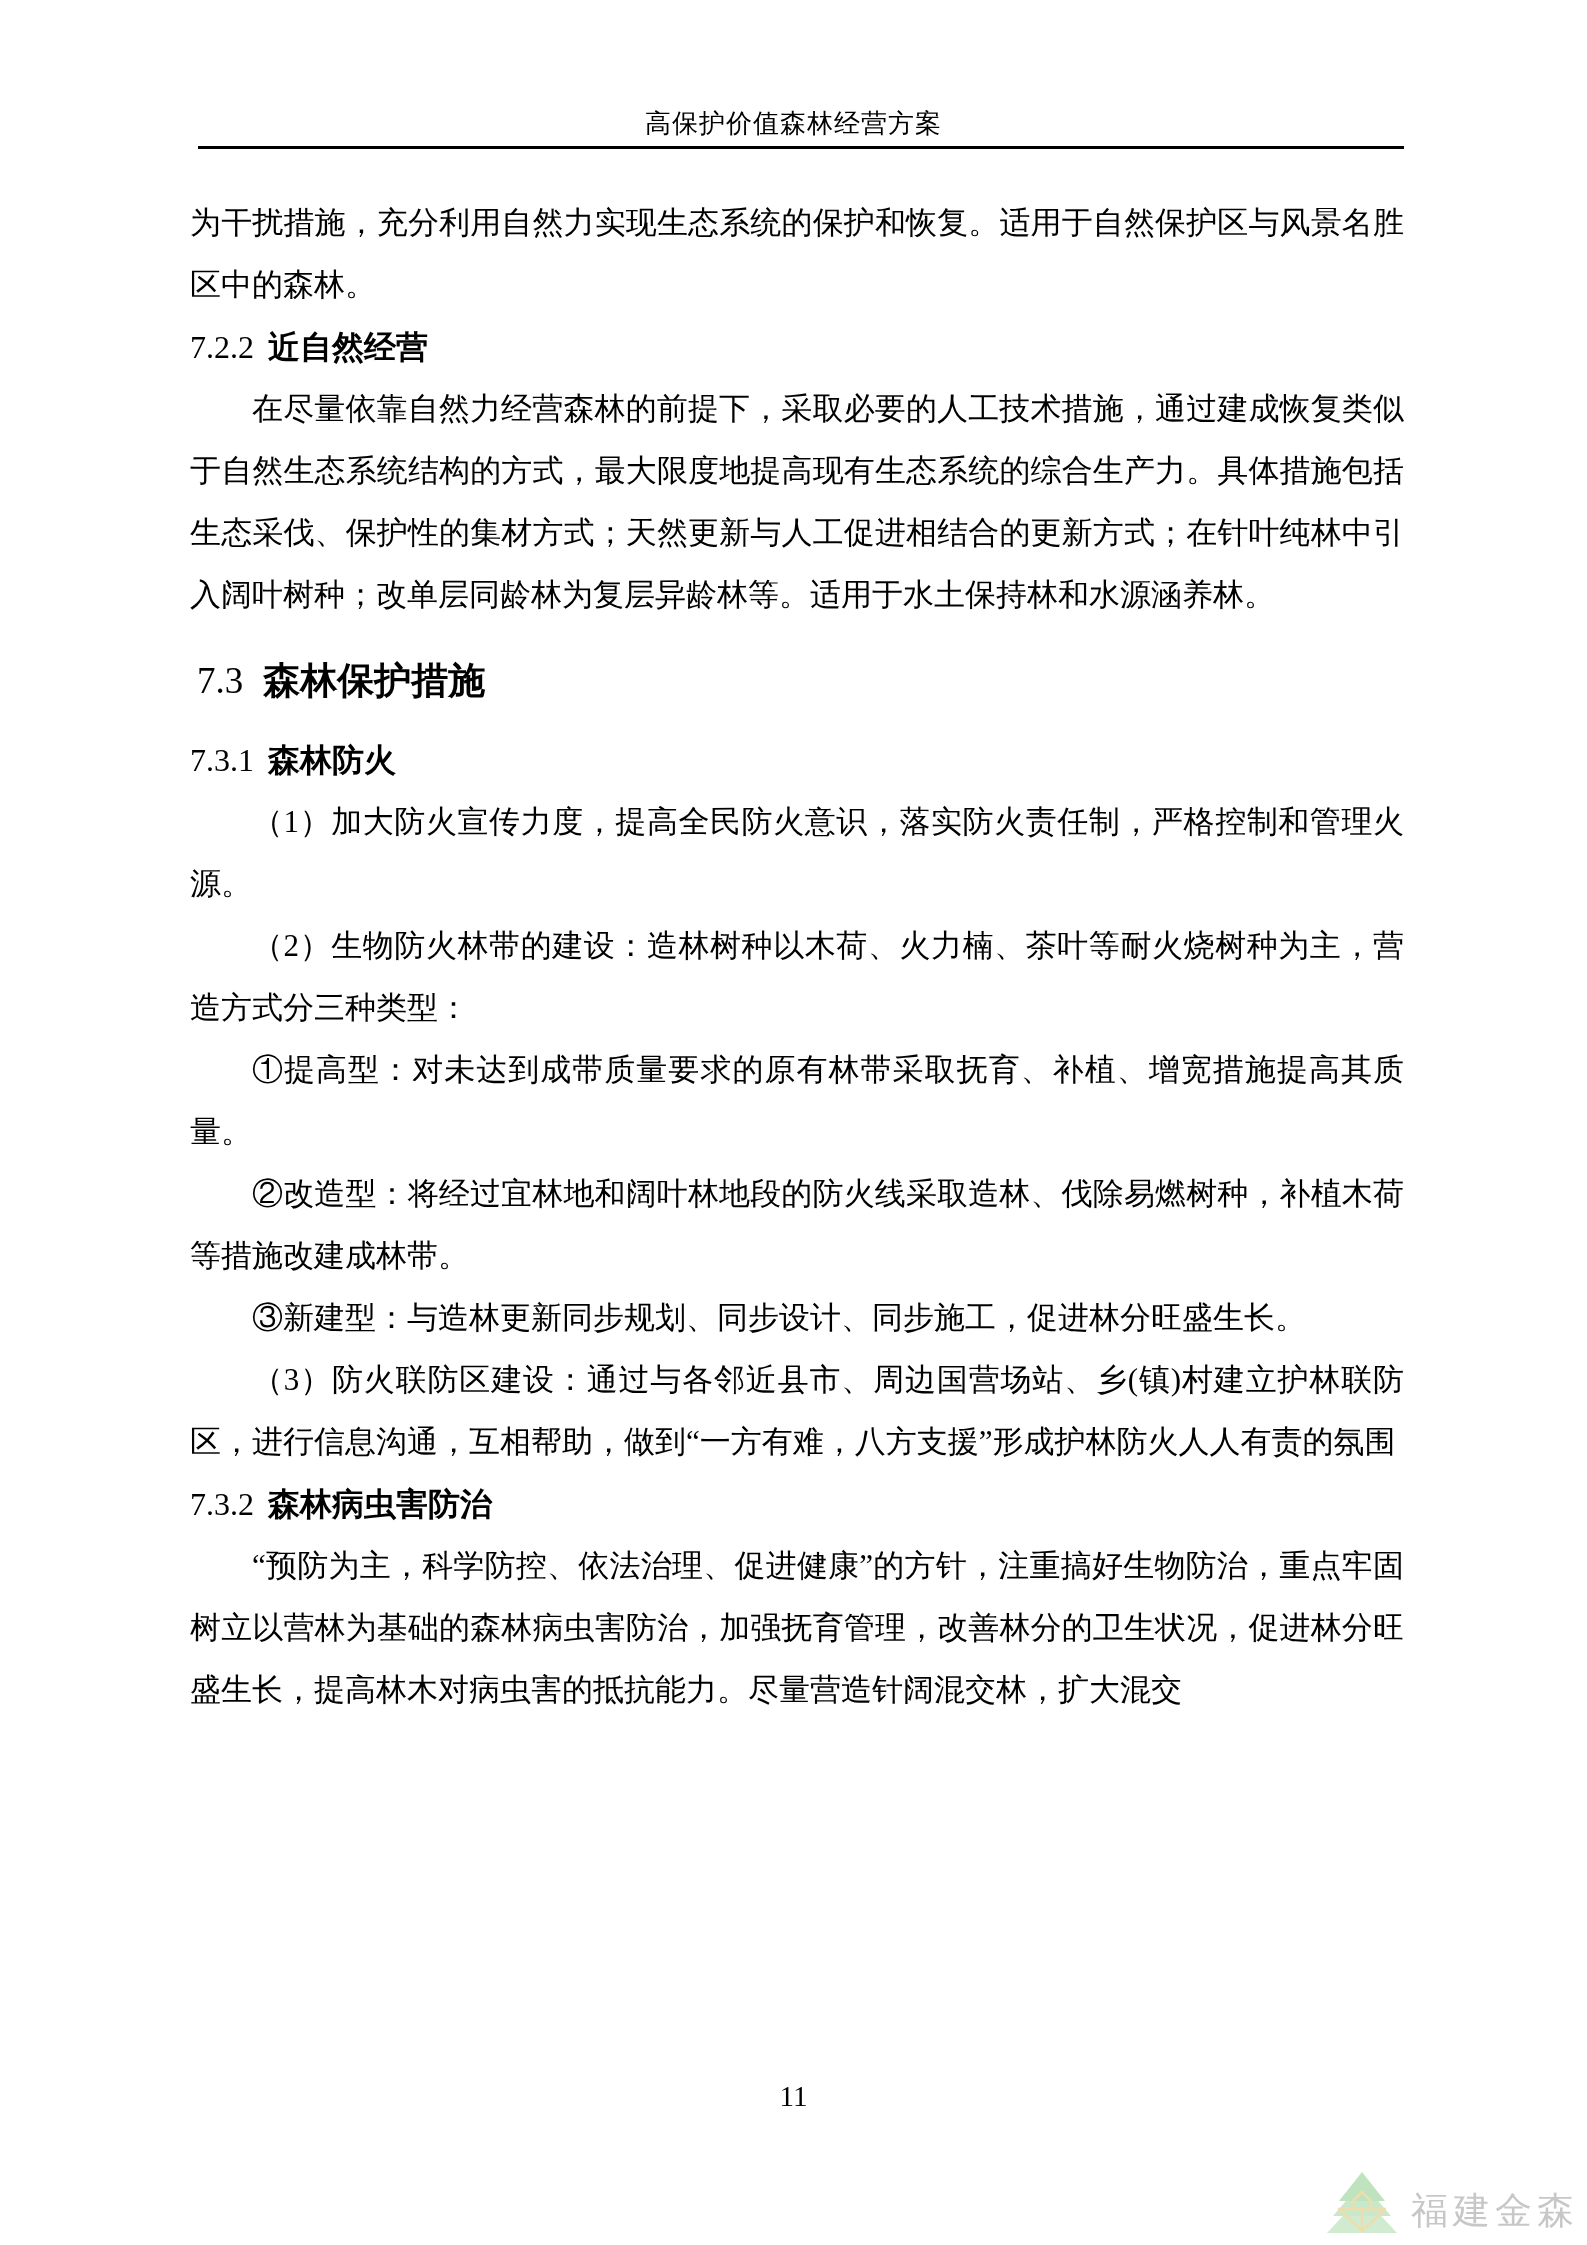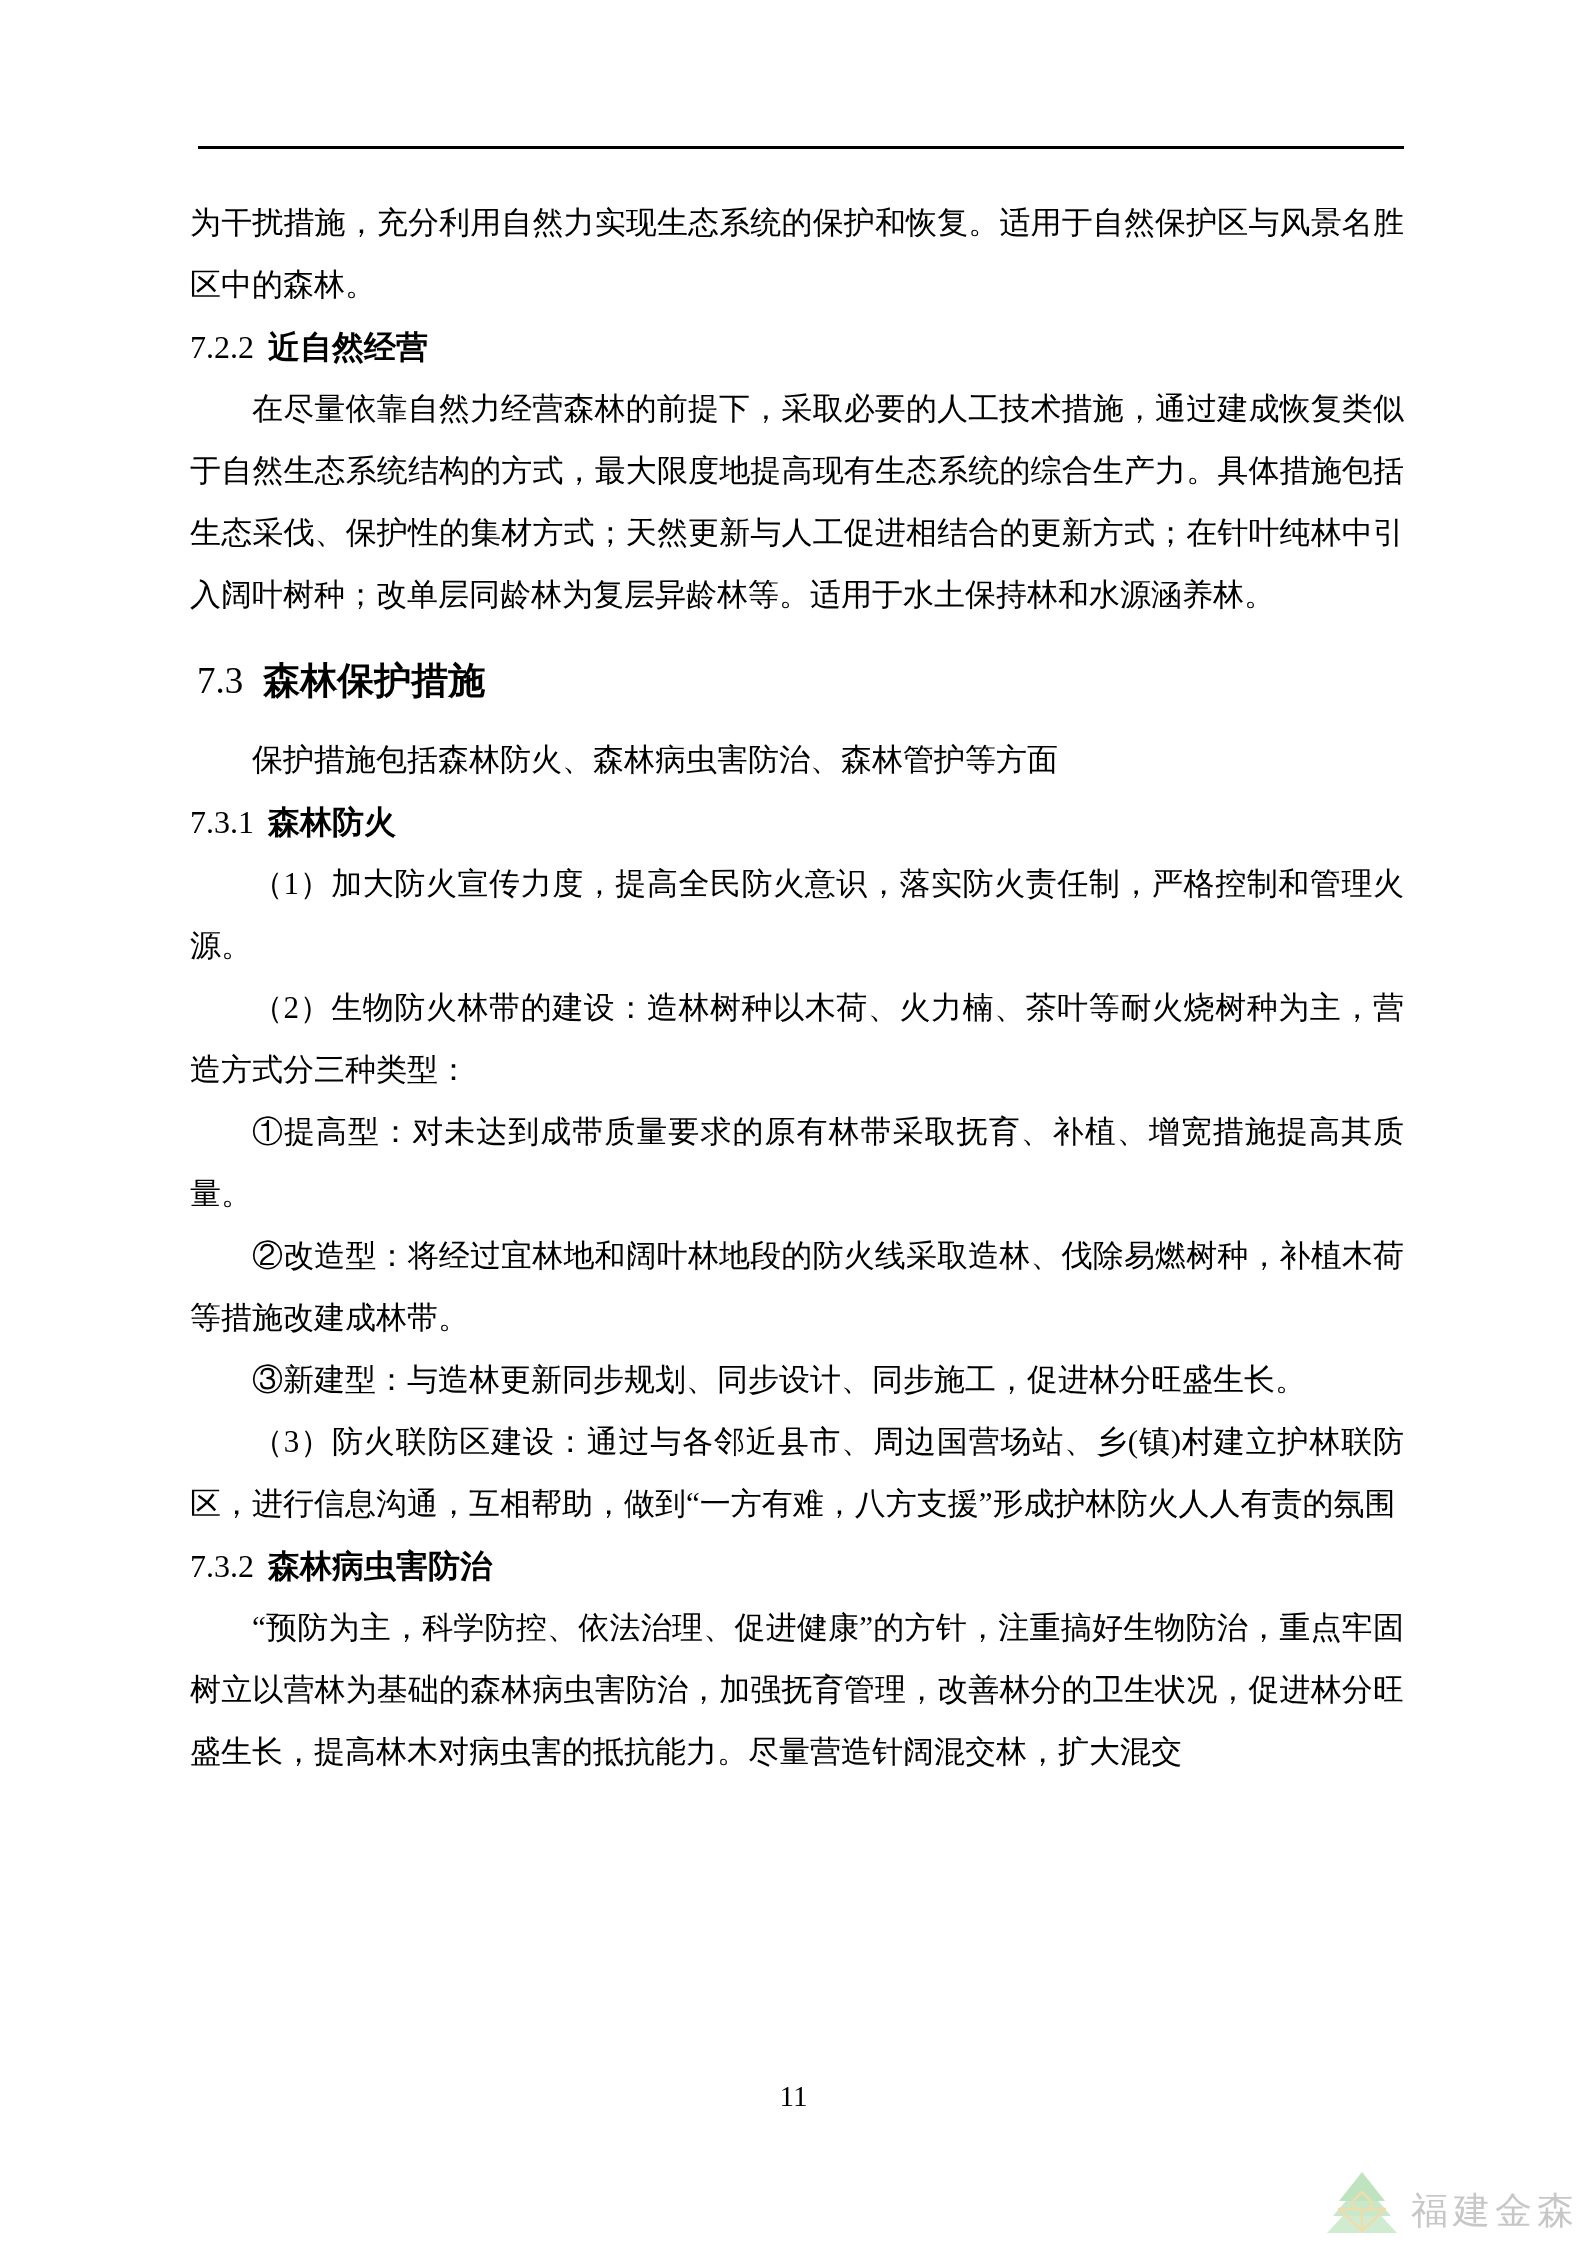--- a/index.html
+++ b/index.html
@@ -61,33 +61,33 @@
     padding-bottom:6px; margin-left:10px;
     white-space:nowrap;
     text-align:right;
   }
 </style>
 </head>
 <body>
 
 <div class="page">
 
+  <div class="doc-header">高保护价值森林经营方案</div>
   <div class="header-rule"></div>
 
   <div class="content">
 
     <p>为干扰措施，充分利用自然力实现生态系统的保护和恢复。适用于自然保护区与风景名胜区中的森林。</p>
 
     <h3 class="sec"><span class="sec-num">7.2.2</span><span>近自然经营</span></h3>
 
     <p class="indent">在尽量依靠自然力经营森林的前提下，采取必要的人工技术措施，通过建成恢复类似于自然生态系统结构的方式，最大限度地提高现有生态系统的综合生产力。具体措施包括生态采伐、保护性的集材方式；天然更新与人工促进相结合的更新方式；在针叶纯林中引入阔叶树种；改单层同龄林为复层异龄林等。适用于水土保持林和水源涵养林。</p>
 
     <h2 class="sec"><span class="sec-num">7.3</span><span>森林保护措施</span></h2>
 
-    <p class="indent">保护措施包括森林防火、森林病虫害防治、森林管护等方面</p>
 
     <h3 class="sec"><span class="sec-num">7.3.1</span><span>森林防火</span></h3>
 
     <p class="indent">（1）加大防火宣传力度，提高全民防火意识，落实防火责任制，严格控制和管理火源。</p>
     <p class="indent">（2）生物防火林带的建设：造林树种以木荷、火力楠、茶叶等耐火烧树种为主，营造方式分三种类型：</p>
     <p class="indent">①提高型：对未达到成带质量要求的原有林带采取抚育、补植、增宽措施提高其质量。</p>
     <p class="indent">②改造型：将经过宜林地和阔叶林地段的防火线采取造林、伐除易燃树种，补植木荷等措施改建成林带。</p>
     <p class="indent">③新建型：与造林更新同步规划、同步设计、同步施工，促进林分旺盛生长。</p>
     <p class="indent">（3）防火联防区建设：通过与各邻近县市、周边国营场站、乡(镇)村建立护林联防区，进行信息沟通，互相帮助，做到“一方有难，八方支援”形成护林防火人人有责的氛围</p>
 

